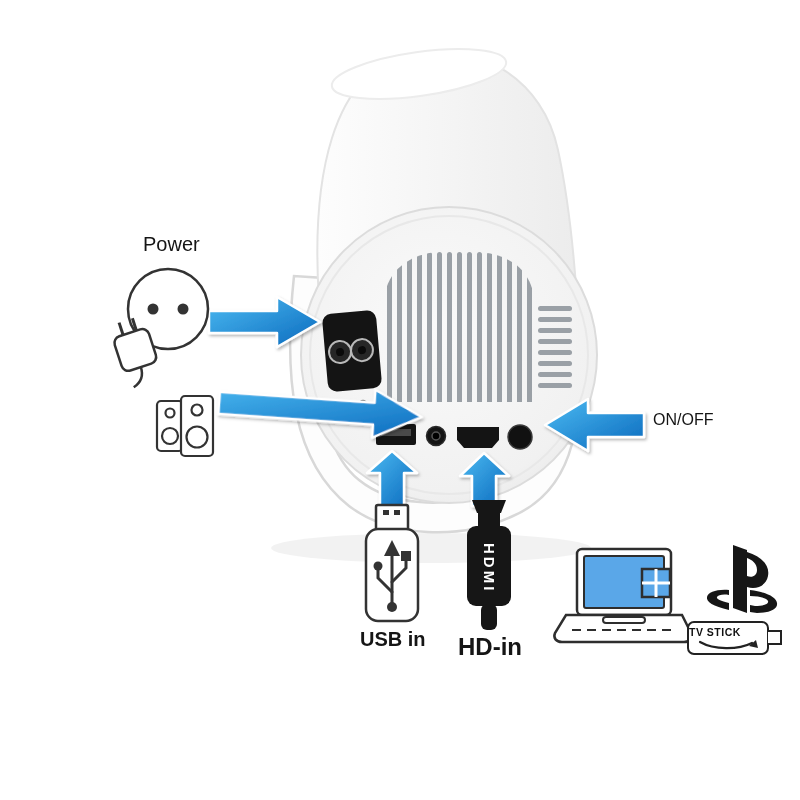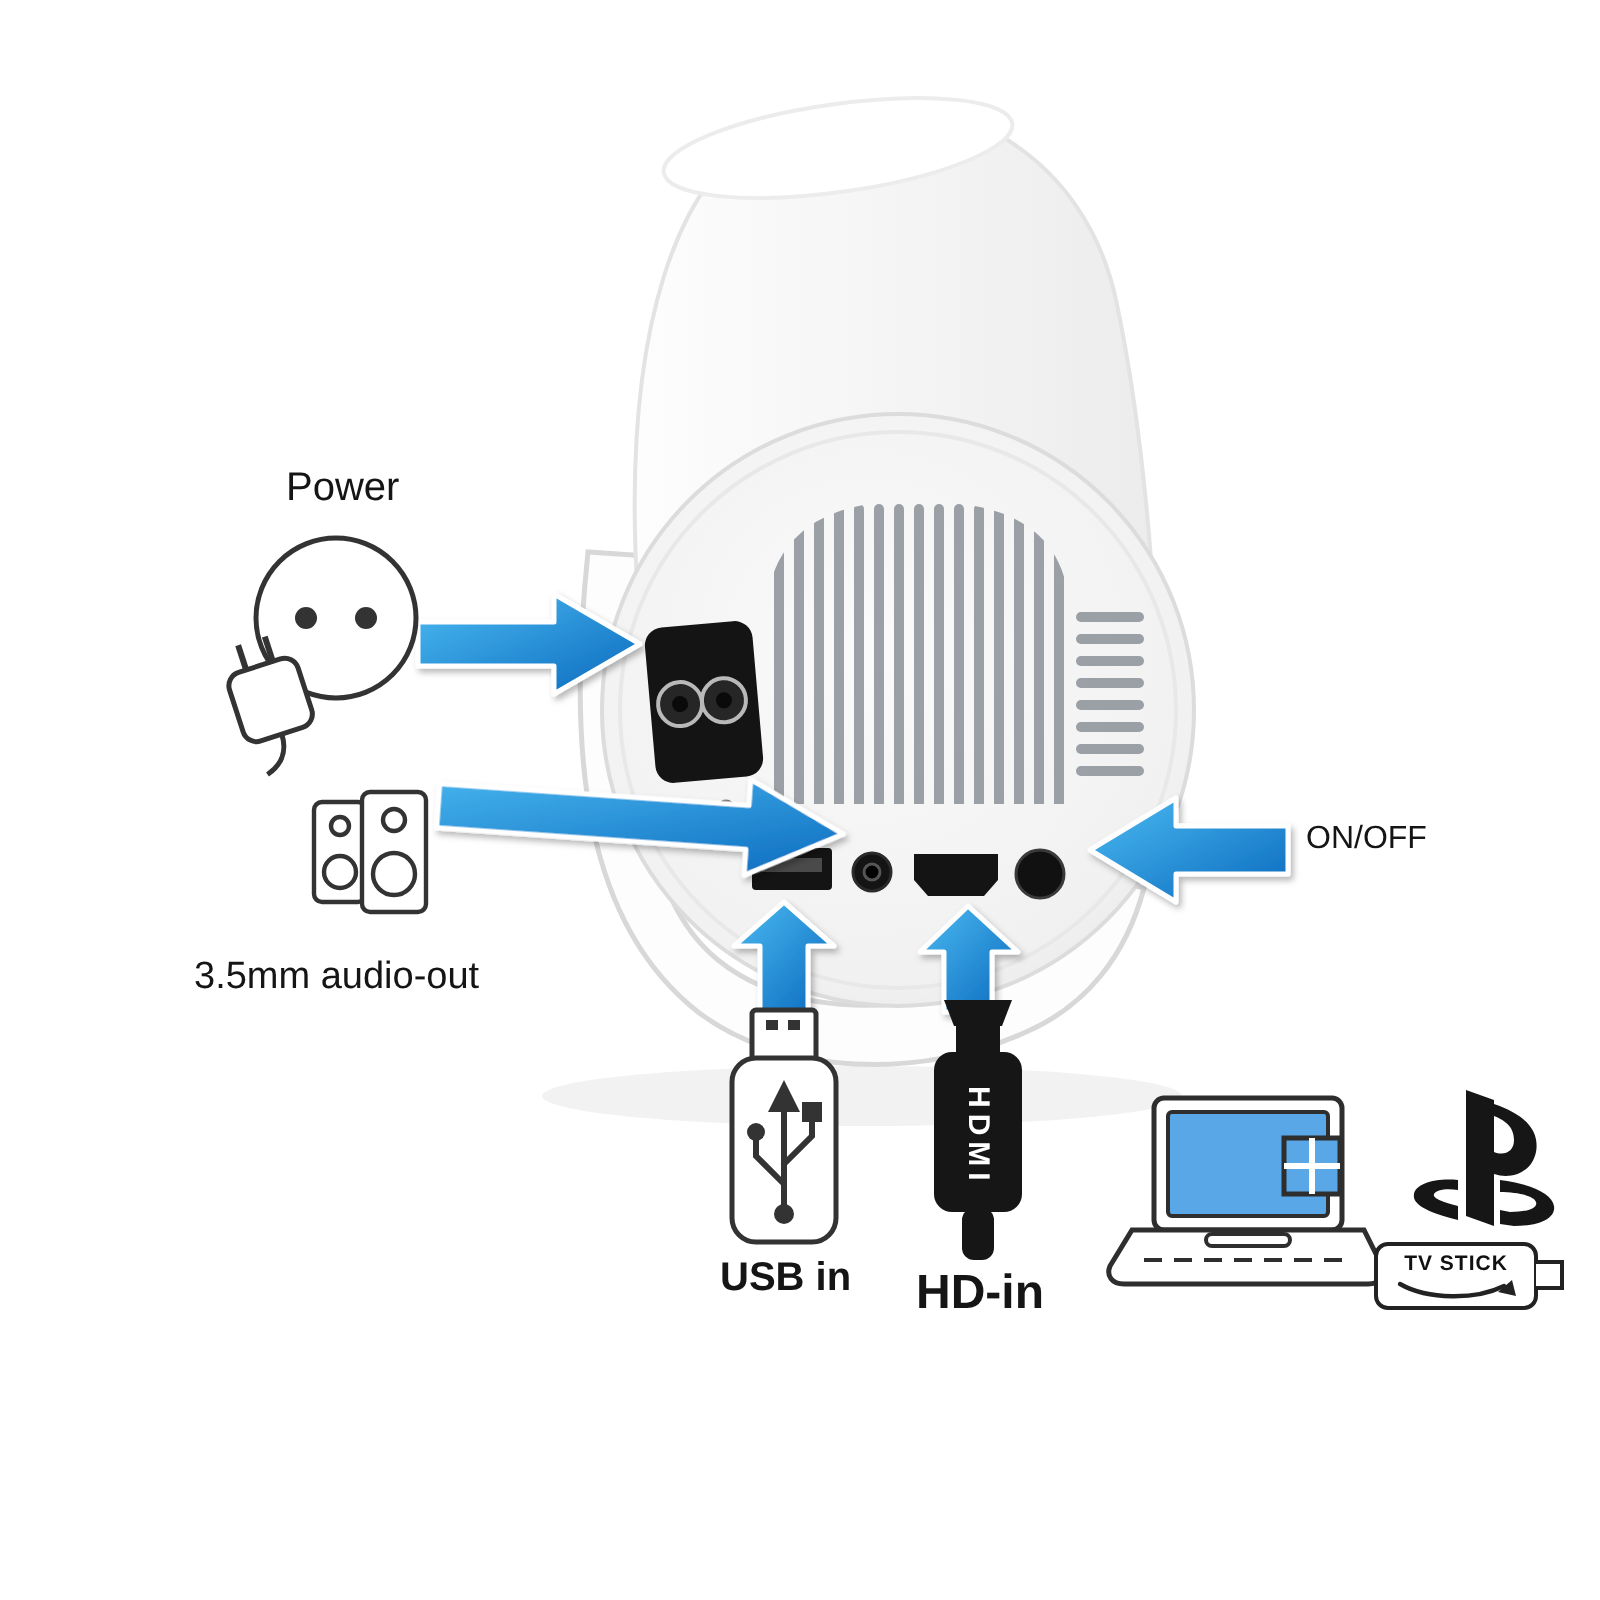--- a/index.html
+++ b/index.html
@@ -23,21 +23,21 @@
     writing-mode:vertical-rl;text-orientation:mixed;
     display:flex;align-items:center;justify-content:center;
     color:#fff;font-size:15px;font-weight:700;letter-spacing:3px;
   }
   .tvstick{
     position:absolute;left:656px;top:621px;width:82px;height:34px;
     border:2.5px solid #222;border-radius:7px;background:#fff;
     box-sizing:border-box;
   }
   .tvstick-text{
-    position:absolute;left:0;right:0;top:3px;text-align:center;
+    position:absolute;left:0;right:0;top:3px;
     font-size:10.5px;font-weight:700;letter-spacing:0.5px;color:#111;
   }
   .tvstick-smile{position:absolute;left:5px;top:17px;}
   .tvstick-plug{
     position:absolute;right:-15px;top:7px;width:14px;height:15px;
     border:2.5px solid #222;border-left:none;background:#fff;box-sizing:border-box;
   }
 </style>
 </head>
 <body>
@@ -219,21 +219,20 @@
 
     <g fill="#161616">
       <polygon points="702,545 716,550 716,613 702,608"></polygon>
       <path d="M716 552 C731 557 739 565 737 576 C735 586 725 590 716 587 L716 576 C721 578 726 576 726 570 C726 563 721 560 716 558 Z"></path>
       <path d="M698 590 C686 589 677 592 676 597 C675 602 682 606 698 610 L698 603 C690 601 685 599 686 597 C687 595 692 594 698 595 Z"></path>
       <path d="M719 596 C728 596 736 598 737 601 C738 604 733 606 724 606 L719 605 L719 612 L726 613 C739 613 747 609 746 603 C745 597 735 592 719 590 Z"></path>
     </g>
   </svg>
 
   <div class="label label-power">Power</div>
-  <div class="label label-audio">3.5mm audio-out</div>
   <div class="label label-onoff">ON/OFF</div>
   <div class="label label-usb">USB in</div>
   <div class="label label-hd">HD-in</div>
 
   <div class="hdmi-vert">HDMI</div>
 
   <div class="tvstick">
     <div class="tvstick-text">TV STICK</div>
     <svg class="tvstick-smile" width="68" height="12" viewBox="0 0 68 12">
       <path d="M6 2 C 20 10, 44 10, 58 3" fill="none" stroke="#222" stroke-width="2.2" stroke-linecap="round"></path>

